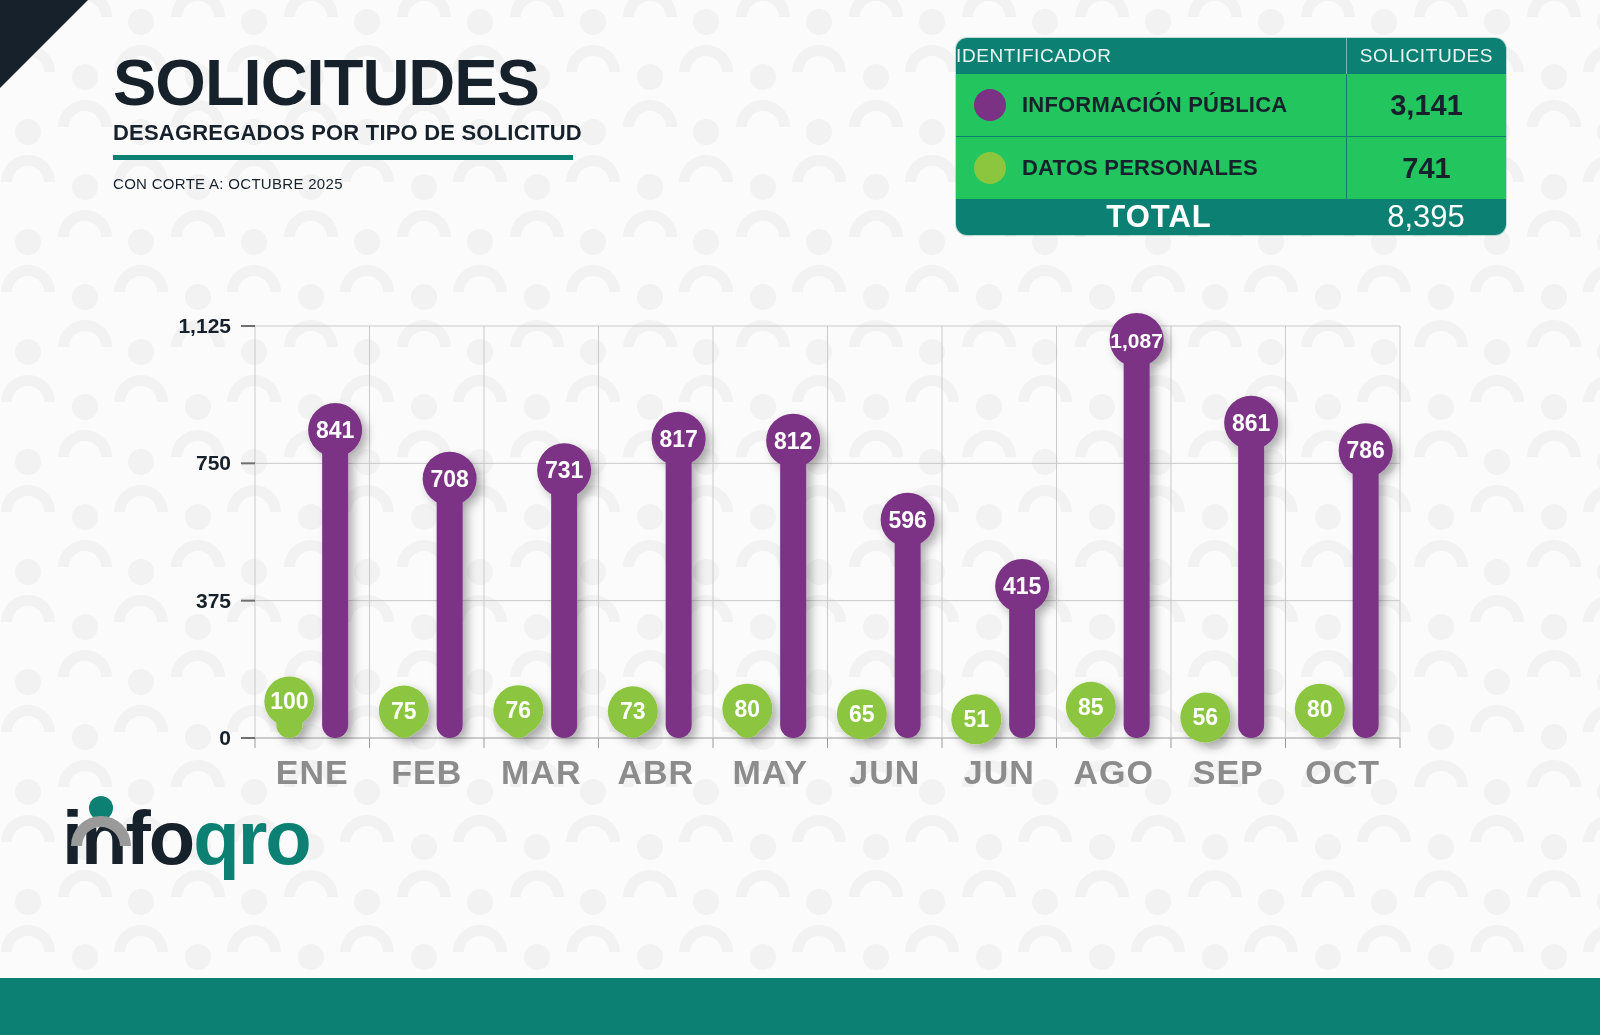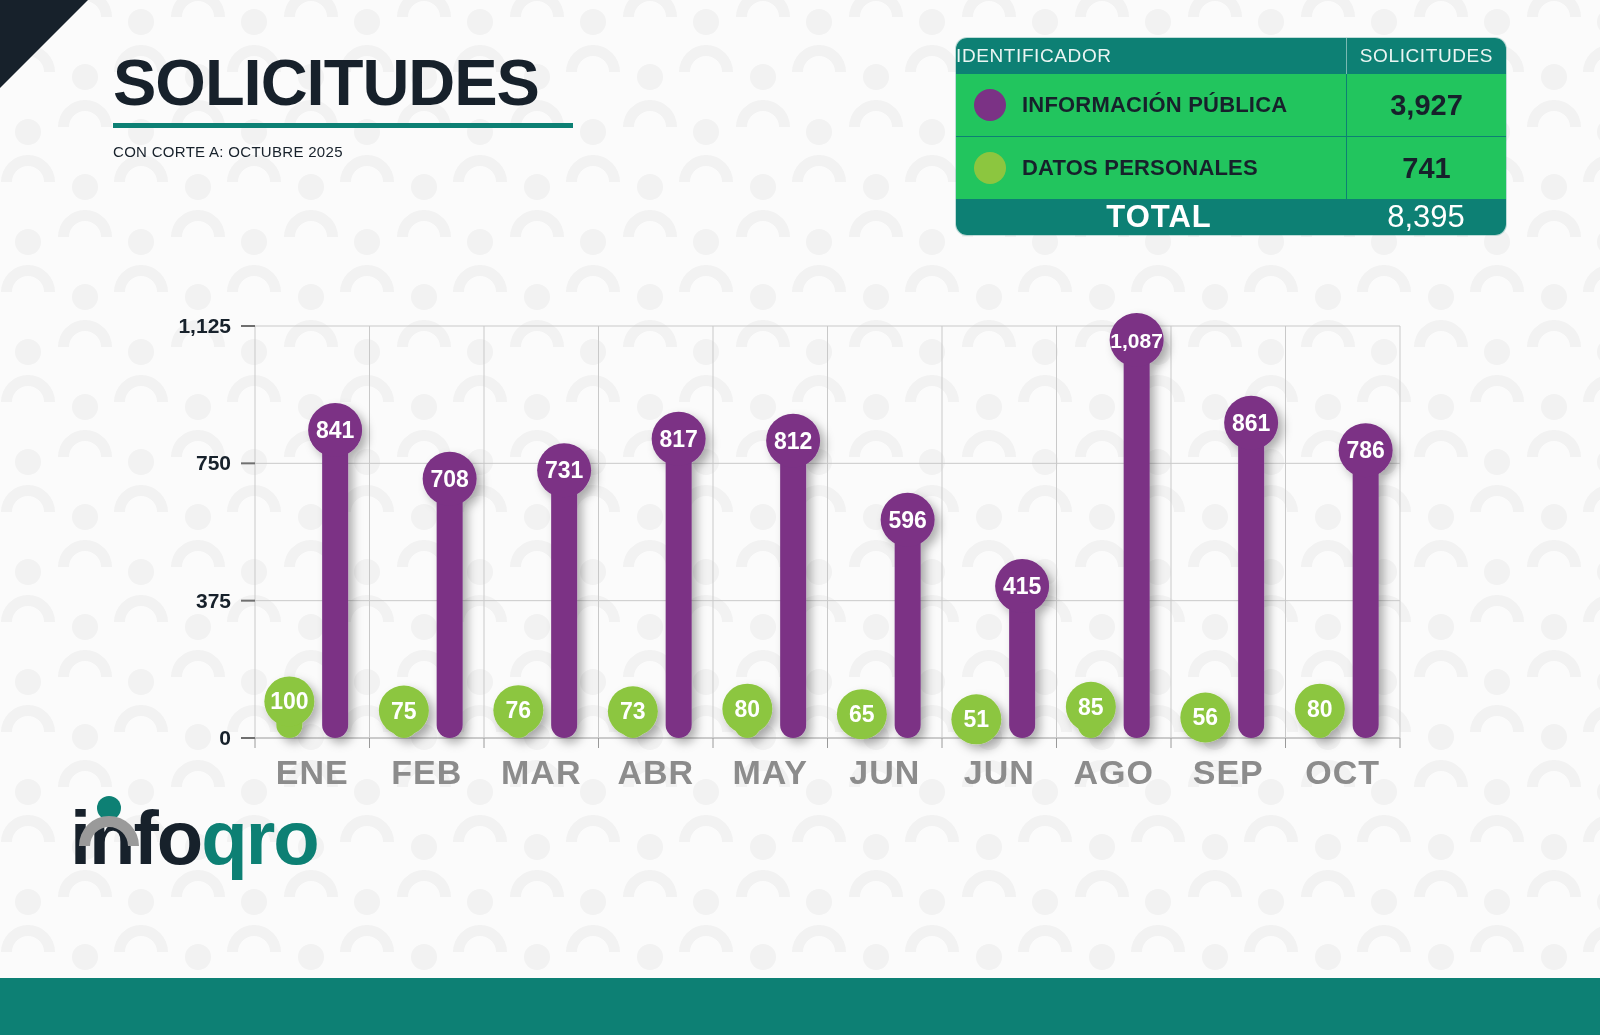--- a/index.html
+++ b/index.html
@@ -100,21 +100,21 @@
   
   #chart{
     position:absolute; left:0; top:300px;
     width:1600px; height:500px;
     z-index:6;
   }
   #chart-svg{ display:block; }
 
   
   #logo{
-    position:absolute; left:70px; top:800px;
+    position:absolute; left:62px; top:800px;
     z-index:6;
   }
   #logo-text{
     font-size:76px; font-weight:bold; letter-spacing:-2px; line-height:1;
   }
   .logo-info{ color:#17212b; }
   .logo-qro{ color:#0d8074; }
 </style>
 </head>
 <body>
@@ -130,36 +130,37 @@
     </pattern>
   </defs>
   <rect width="1600" height="1035" fill="#fbfbfb"></rect>
   <rect width="1600" height="1035" fill="url(#ppl)"></rect>
 </svg>
 
 <div id="corner-triangle"></div>
 
 <div id="title-block">
   <div id="title-main">SOLICITUDES</div>
+  <div id="title-detail">DESAGREGADOS POR TIPO DE SOLICITUD</div>
   <div id="title-rule"></div>
   <div id="title-cutoff">CON CORTE A: OCTUBRE 2025</div>
 </div>
 
 <div id="summary-table">
   <div class="tbl-row tbl-head">
     <div class="c1">IDENTIFICADOR</div>
     <div class="c2">SOLICITUDES</div>
   </div>
 
   <div class="tbl-row tbl-body">
     <div class="c1">
       <span class="dot" style="background:#7b3285"></span>
       <span>INFORMACIÓN PÚBLICA</span>
     </div>
-    <div class="c2">3,927</div>
+    <div class="c2">3,141</div>
   </div>
 
   <div class="tbl-row tbl-body">
     <div class="c1">
       <span class="dot" style="background:#8cc63f"></span>
       <span>DATOS PERSONALES</span>
     </div>
     <div class="c2">741</div>
   </div>
 

